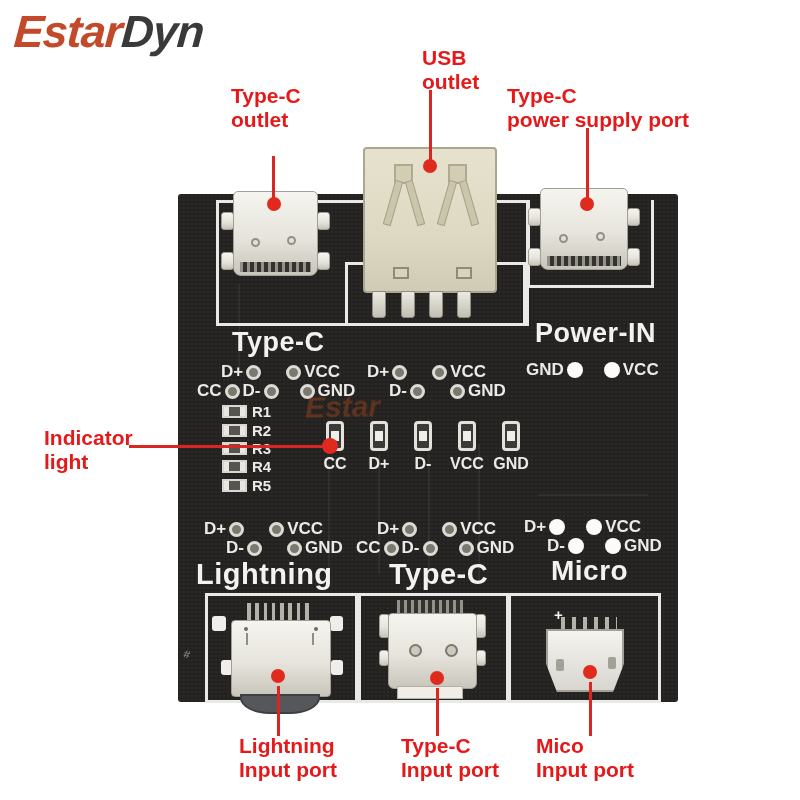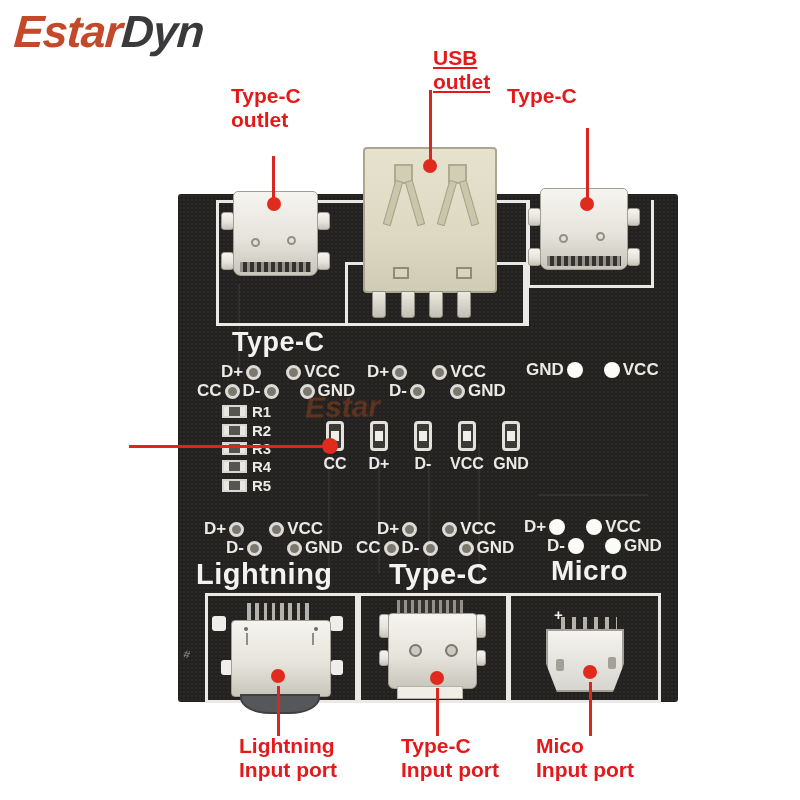--- a/index.html
+++ b/index.html
@@ -80,26 +80,31 @@
 <div class="stage">
 
   <div class="logo">
     <span class="p1">Estar</span><span class="p2">Dyn</span>
   </div>
 
   <div class="callout" style="left:231px;top:84px;">
     <span>Type-C</span>
     <span>outlet</span>
   </div>
-  <div class="callout" style="left:433px;top:46px;text-decoration:underline;">
+  <div class="callout" style="left:422px;top:46px;">
     <span>USB</span>
     <span>outlet</span>
   </div>
   <div class="callout" style="left:507px;top:84px;">
     <span>Type-C</span>
+    <span>power supply port</span>
+  </div>
+  <div class="callout" style="left:44px;top:426px;">
+    <span>Indicator</span>
+    <span>light</span>
   </div>
   <div class="callout" style="left:239px;top:734px;">
     <span>Lightning</span>
     <span>Input port</span>
   </div>
   <div class="callout" style="left:401px;top:734px;">
     <span>Type-C</span>
     <span>Input port</span>
   </div>
   <div class="callout" style="left:536px;top:734px;">
@@ -132,20 +137,21 @@
     <div class="trace" style="left:360px;top:300px;width:110px;height:2px;"></div>
 
     <div class="skbox" style="left:38px;top:6px;width:307px;height:120px;"></div>
     <div class="skbox" style="left:167px;top:68px;width:175px;height:58px;"></div>
     <div class="skbox" style="left:349px;top:6px;width:121px;height:85px;border-top:none;"></div>
     <div class="skbox" style="left:27px;top:399px;width:147px;height:104px;"></div>
     <div class="skbox" style="left:180px;top:399px;width:145px;height:104px;"></div>
     <div class="skbox" style="left:330px;top:399px;width:147px;height:104px;"></div>
 
     <div class="sktitle" style="left:54px;top:133px;font-size:27px;">Type-C</div>
+    <div class="sktitle" style="left:357px;top:124px;font-size:27px;">Power-IN</div>
     <div class="sktitle" style="left:18px;top:364px;font-size:29px;">Lightning</div>
     <div class="sktitle" style="left:211px;top:364px;font-size:29px;">Type-C</div>
     <div class="sktitle" style="left:373px;top:361px;font-size:28px;">Micro</div>
 
     <div class="pinrow" style="left:43px;top:168px;">
       <span>D+</span>
         <span class="pad"></span>
         <span class="sp"></span>
         <span class="pad"></span>
         <span>VCC</span>

